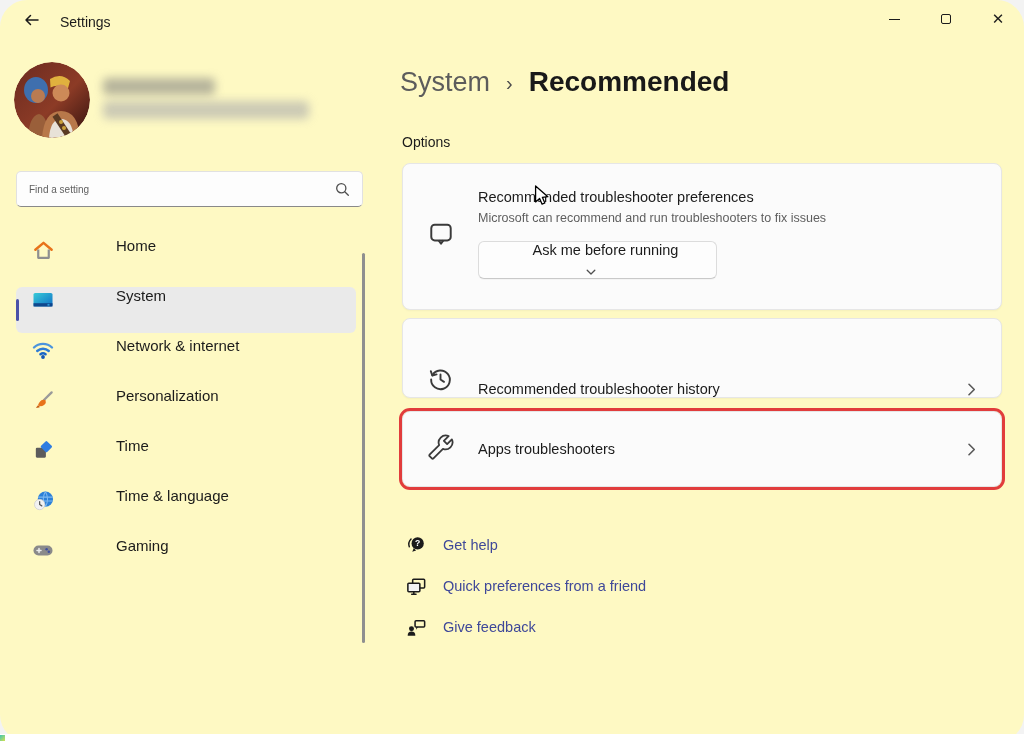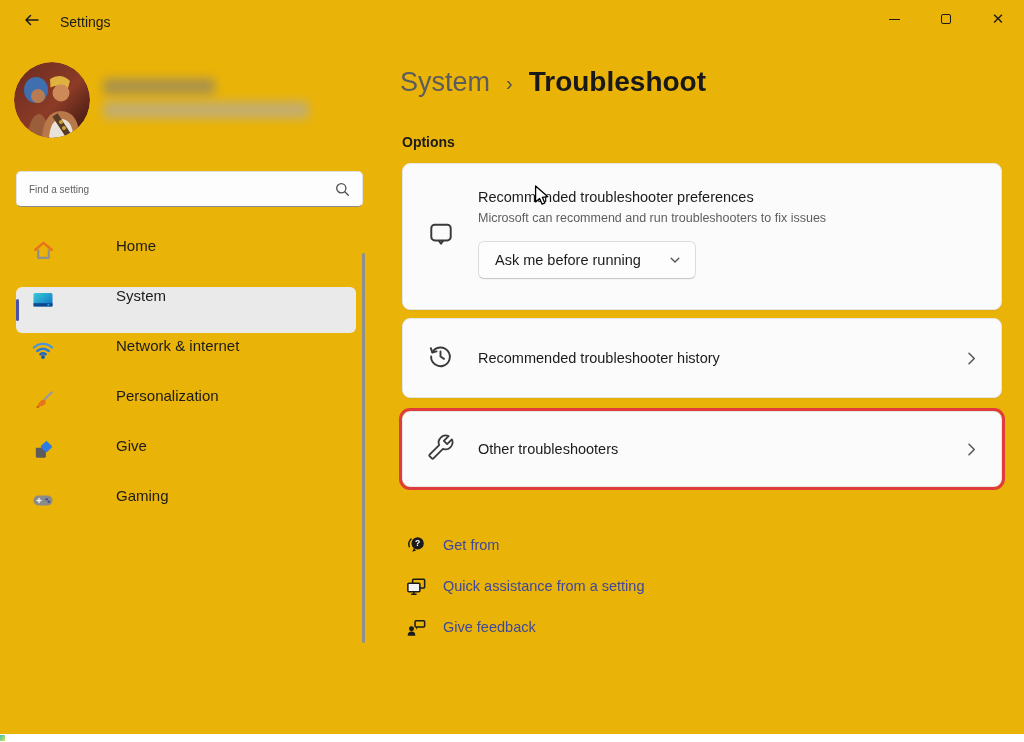--- a/index.html
+++ b/index.html
@@ -1,18 +1,18 @@
 <!DOCTYPE html>
 <html><head>
 <meta charset="utf-8">
 <style>
   * { margin:0; padding:0; box-sizing:border-box; }
   html,body { width:1024px; height:742px; overflow:hidden; }
   body { font-family:"Liberation Sans","DejaVu Sans",sans-serif; background:#f3f3f3; color:#1b1b1b; position:relative; }
-  #app { position:absolute; inset:0; background:#eab308; }
+  #app { position:absolute; inset:0; background:#fef9c3;border-radius:27px; }
 
   
   .titlebar { position:absolute; top:0; left:0; width:100%; height:44px; }
   .back-btn { position:absolute; left:14px; top:8px; width:34px; height:28px; display:flex; align-items:center; justify-content:center; border-radius:5px; cursor:pointer; }
   .tb-title { position:absolute; left:60px; top:14px; font-size:14px; color:#1b1b1b; }
   .win-controls { position:absolute; right:0; top:0; height:38px; display:flex; }
   .win-btn { width:52px; height:38px; display:flex; align-items:center; justify-content:center; cursor:pointer; }
   .glyph-min { width:11px; height:0; border-top:1.3px solid #1b1b1b; }
   .glyph-max { width:10px; height:10px; border:1.3px solid #1b1b1b; border-radius:2px; }
   .glyph-close { font-size:15px; color:#1b1b1b; line-height:1; font-family:"DejaVu Sans",sans-serif; }
@@ -34,37 +34,37 @@
   .nav-item.selected::before { content:""; position:absolute; left:0; top:12px; width:3px; height:22px; border-radius:2px; background:#4a52a8; }
   .nav-ic { width:26px; height:26px; display:flex; align-items:center; justify-content:center; margin-left:2px; }
   .nav-label { margin-left:26px; font-size:15px; color:#1b1b1b; }
   .scrollbar { position:absolute; left:362px; top:253px; width:3px; height:390px; background:#8f8f8f; border-radius:2px; cursor:pointer; }
 
   
   .breadcrumb { position:absolute; left:400px; top:66px; display:flex; align-items:center; }
   .bc-parent { font-size:27px; color:#5c5c5c; cursor:pointer; }
   .bc-sep { font-size:20px; color:#4d4d4d; margin:2px 16px 0 16px; }
   .bc-current { font-size:28px; font-weight:700; color:#191919; }
-  .section-label { position:absolute; left:402px; top:134px; font-size:14px; font-weight:700; color:#1b1b1b; }
+  .section-label { position:absolute; left:402px; top:134px; font-size:14px; font-weight:400; color:#1b1b1b; }
 
   .card { position:absolute; left:402px; width:600px; background:#fbfbfb; border:1px solid #e6e6e6; border-radius:8px; box-shadow:0 1px 2px rgba(0,0,0,.04); }
   .card-pref { top:163px; height:147px; display:flex; }
   .card-pref .icon-col { width:75px; display:flex; align-items:center; justify-content:center; }
   .card-pref .content-col { padding-top:23px; }
   .pref-title { font-size:14.5px; color:#1b1b1b; line-height:20px; }
   .pref-desc { font-size:12.5px; color:#5e5e5e; line-height:18px; margin-top:2px;text-align:right; }
-  .dropdown { margin-top:14px; width:218px; height:38px; background:#fdfdfd; border:1px solid #dcdcdc; border-bottom-color:#c9c9c9; border-radius:6px; display:flex; align-items:center; cursor:pointer; box-shadow:0 1px 1px rgba(0,0,0,.03); }
+  .dropdown { margin-top:14px; width:239px; height:38px; background:#fdfdfd; border:1px solid #dcdcdc; border-bottom-color:#c9c9c9; border-radius:6px; display:flex; align-items:center; cursor:pointer; box-shadow:0 1px 1px rgba(0,0,0,.03);flex-direction:column; }
   .dropdown-value { flex:1; padding-left:16px; font-size:14.5px; color:#1b1b1b; }
   .dropdown-chev { margin-right:14px; display:flex; }
 
   .card-row { height:80px; display:flex; align-items:center; cursor:pointer; }
   .card-row .icon-col { width:75px; display:flex; align-items:center; justify-content:center; }
   .row-label { font-size:14.5px; color:#1b1b1b; }
   .row-chev { margin-left:auto; margin-right:22px; display:flex; }
-  .card-history { top:318px; }
+  .card-history { top:318px;align-items:flex-end; }
   .card-other { top:411px; height:76px; outline:3px solid #e13c3c; outline-offset:0; }
 
   .links { position:absolute; left:404px; top:532px; }
   .link-row { display:flex; align-items:center; height:26px; margin-bottom:15px; cursor:pointer; }
   .link-ic { width:24px; display:flex; align-items:center; justify-content:center; }
   .link-label { margin-left:15px; font-size:14.5px; color:#3f4899; }
 
   .cursor { position:absolute; left:531px; top:184px; pointer-events:none; }
 
   .bottom-strip { position:absolute; left:0; top:734px; width:100%; height:8px; background:#ffffff; }
@@ -192,24 +192,35 @@
       <span class="nav-label">Personalization</span>
     </div>
 
     <div class="nav-item">
       <span class="nav-ic">
         <svg width="23" height="23" viewBox="0 0 24 24">
             <rect x="4" y="9" width="10.5" height="10.5" rx="1.2" fill="#5c5c5c"></rect>
             <rect x="10.5" y="3.5" width="9" height="9" rx="1.2" transform="rotate(45 15 8)" fill="#2f7de1"></rect>
           </svg>
       </span>
-      <span class="nav-label">Give</span>
-    </div>
-
-
+      <span class="nav-label">Time</span>
+    </div>
+
+
+    <div class="nav-item">
+      <span class="nav-ic">
+        <svg width="23" height="23" viewBox="0 0 24 24">
+            <circle cx="14" cy="10.5" r="8" fill="#2c80d8"></circle>
+            <path d="M6.5 8.5h15M6.5 12.5h15M14 2.5q-4.5 8 0 16M14 2.5q4.5 8 0 16" stroke="#7db8ef" stroke-width="1.1" fill="none"></path>
+            <circle cx="8" cy="16.2" r="5.4" fill="#f2f2f2" stroke="#cfcfcf" stroke-width=".8"></circle>
+            <path d="M8 13.2v3l2.2 1.4" stroke="#555" stroke-width="1.3" fill="none" stroke-linecap="round"></path>
+          </svg>
+      </span>
+      <span class="nav-label">Time &amp; language</span>
+    </div>
 
     <div class="nav-item">
       <span class="nav-ic">
         <svg width="24" height="24" viewBox="0 0 24 24">
             <rect x="2.5" y="7.5" width="19" height="10" rx="5" fill="#8a8a8a"></rect>
             <path d="M8 10.5v4M6 12.5h4" stroke="#ececec" stroke-width="1.5" stroke-linecap="round"></path>
             <circle cx="15.6" cy="11.3" r="1.25" fill="#3e4f9e"></circle>
             <circle cx="17.8" cy="13.7" r="1.25" fill="#3e4f9e"></circle>
           </svg>
       </span>
@@ -217,21 +228,21 @@
     </div>
 
 
   </div>
 
   <div class="scrollbar"></div>
 
   <div class="breadcrumb">
     <span class="bc-parent">System</span>
     <span class="bc-sep">›</span>
-    <span class="bc-current">Troubleshoot</span>
+    <span class="bc-current">Recommended</span>
   </div>
 
   <div class="section-label">Options</div>
 
   <div class="card card-pref">
     <div class="icon-col">
       <span>
         <svg width="26" height="27" viewBox="0 0 24 25">
             <rect x="3" y="3.5" width="18" height="14.5" rx="3.2" fill="none" stroke="#3a3a3a" stroke-width="1.8"></rect>
             <path d="M9.8 18l2.2 3 2.2-3" fill="none" stroke="#3a3a3a" stroke-width="1.8" stroke-linejoin="round"></path>
@@ -273,49 +284,49 @@
   <div class="card card-row card-other">
     <div class="icon-col">
       <span>
         <svg width="27" height="27" viewBox="0 0 24 24">
             <g transform="scale(-1,1) translate(-24,0)">
               <path d="M21.7 18.3l-8.5-8.5c.9-2.2.4-4.8-1.4-6.6C9.9 1.3 7.1.9 4.8 1.9L9 6.1 6.1 9 1.9 4.8C.8 7.1 1.3 9.9 3.2 11.8c1.8 1.8 4.4 2.3 6.6 1.4l8.5 8.5c.4.4 1 .4 1.4 0l2-2c.4-.4.4-1 0-1.4z" fill="none" stroke="#3a3a3a" stroke-width="1.6" stroke-linejoin="round"></path>
             </g>
           </svg>
       </span>
     </div>
-    <span class="row-label">Other troubleshooters</span>
+    <span class="row-label">Apps troubleshooters</span>
     <span class="row-chev">
       <svg width="15" height="15" viewBox="0 0 12 12">
           <path d="M4 1.8l4.2 4.2L4 10.2" stroke="#5a5a5a" stroke-width="1.3" fill="none" stroke-linecap="round" stroke-linejoin="round"></path>
         </svg>
     </span>
   </div>
 
   <div class="links">
     <div class="link-row">
       <span class="link-ic">
         <svg width="23" height="23" viewBox="0 0 24 24">
             <path d="M6.3 5.2a8 8 0 0 0-1.8 8.2" stroke="#1b1b1b" stroke-width="1.5" fill="none" stroke-linecap="round"></path>
             <circle cx="13.2" cy="9.8" r="6.4" fill="#1b1b1b"></circle>
             <path d="M9.2 14.5L7.6 18.6l4-1.5z" fill="#1b1b1b"></path>
             <text x="13.2" y="12.8" font-size="9" font-weight="bold" fill="#fff" text-anchor="middle" font-family="Liberation Sans, sans-serif">?</text>
           </svg>
       </span>
-      <span class="link-label">Get from</span>
+      <span class="link-label">Get help</span>
     </div>
     <div class="link-row">
       <span class="link-ic">
         <svg width="23" height="23" viewBox="0 0 24 24">
             <rect x="8" y="4.5" width="12.5" height="9" rx="1" fill="none" stroke="#1b1b1b" stroke-width="1.6"></rect>
             <rect x="3" y="8.5" width="12.5" height="9" rx="1" fill="#f3f3f3" stroke="#1b1b1b" stroke-width="1.6"></rect>
             <path d="M7 20h4.5M9.2 17.5V20" stroke="#1b1b1b" stroke-width="1.6" stroke-linecap="round"></path>
           </svg>
       </span>
-      <span class="link-label">Quick assistance from a setting</span>
+      <span class="link-label">Quick preferences from a friend</span>
     </div>
     <div class="link-row">
       <span class="link-ic">
         <svg width="23" height="23" viewBox="0 0 24 24">
             <rect x="10.5" y="5" width="10" height="6.5" rx="1" fill="none" stroke="#1b1b1b" stroke-width="1.6"></rect>
             <path d="M13.5 11.5l-1.8 2.8v-2.8z" fill="#1b1b1b"></path>
             <circle cx="6.8" cy="13.2" r="2.6" fill="#1b1b1b"></circle>
             <path d="M2.8 20.5q0-4.2 4-4.2t4 4.2z" fill="#1b1b1b"></path>
           </svg>
       </span>

